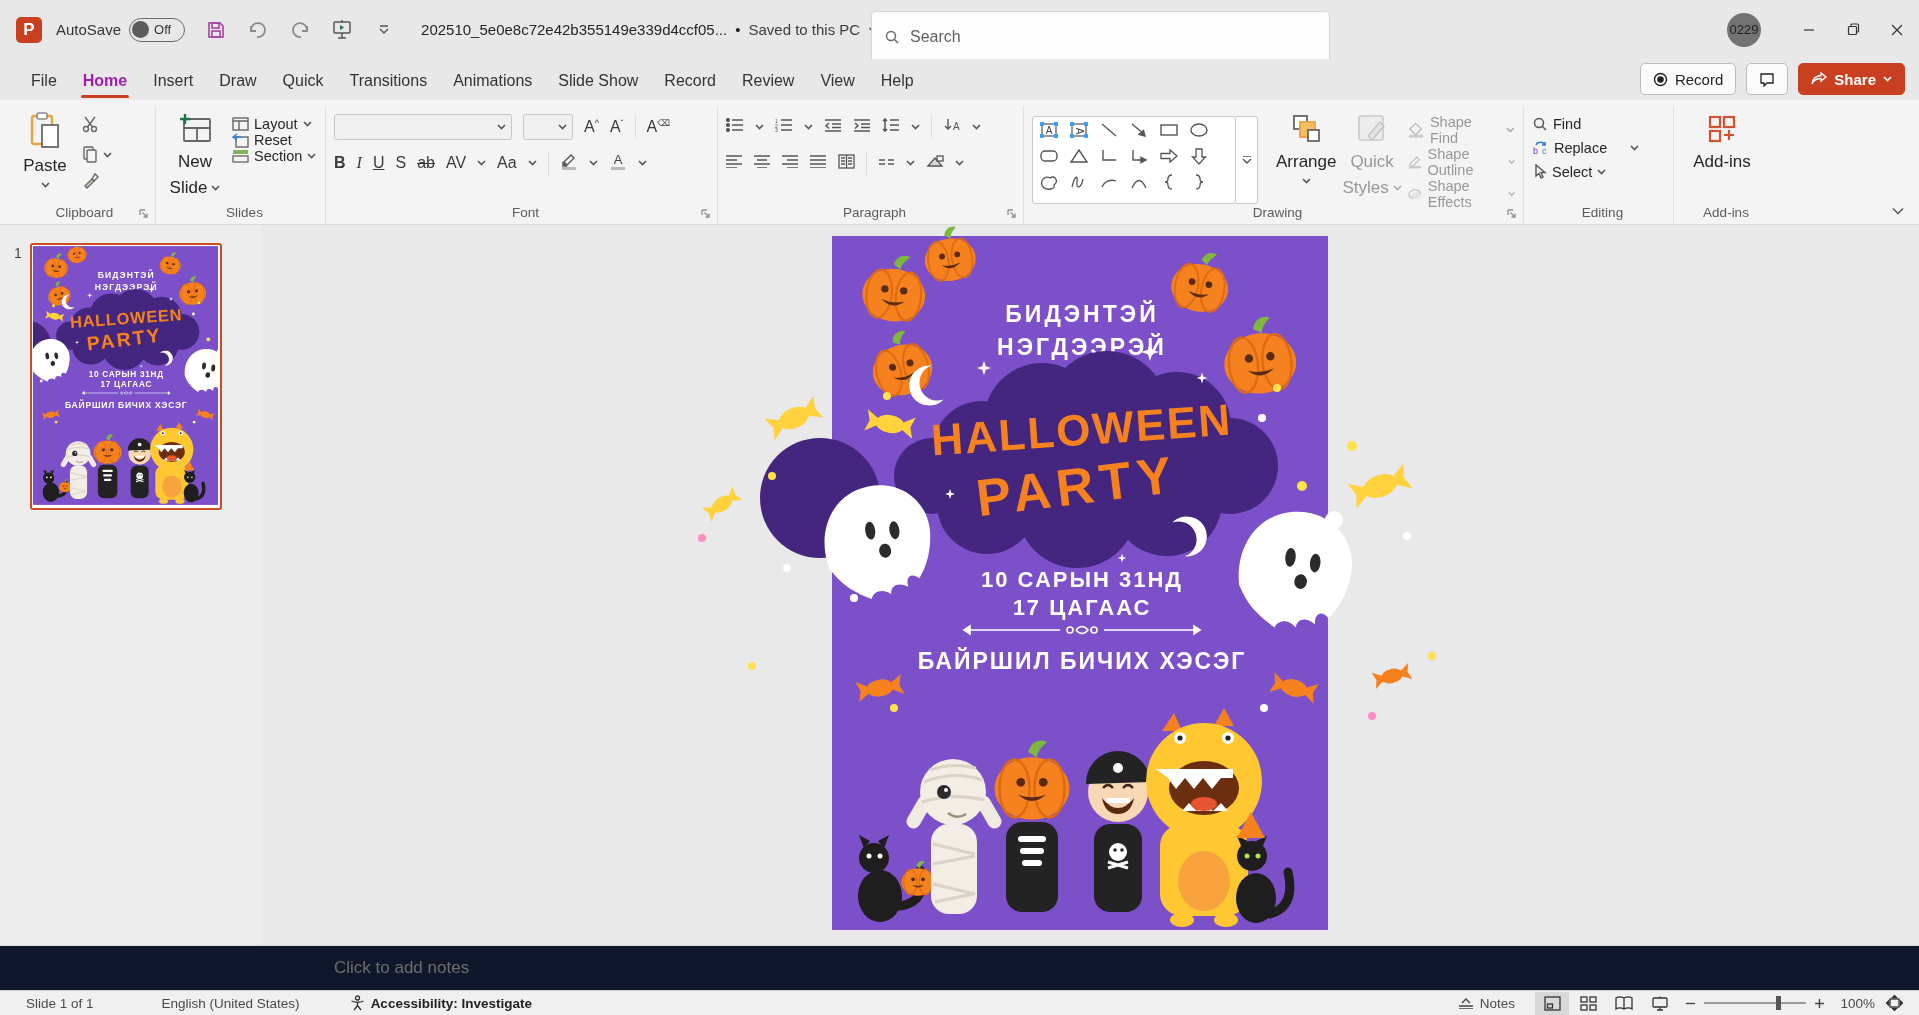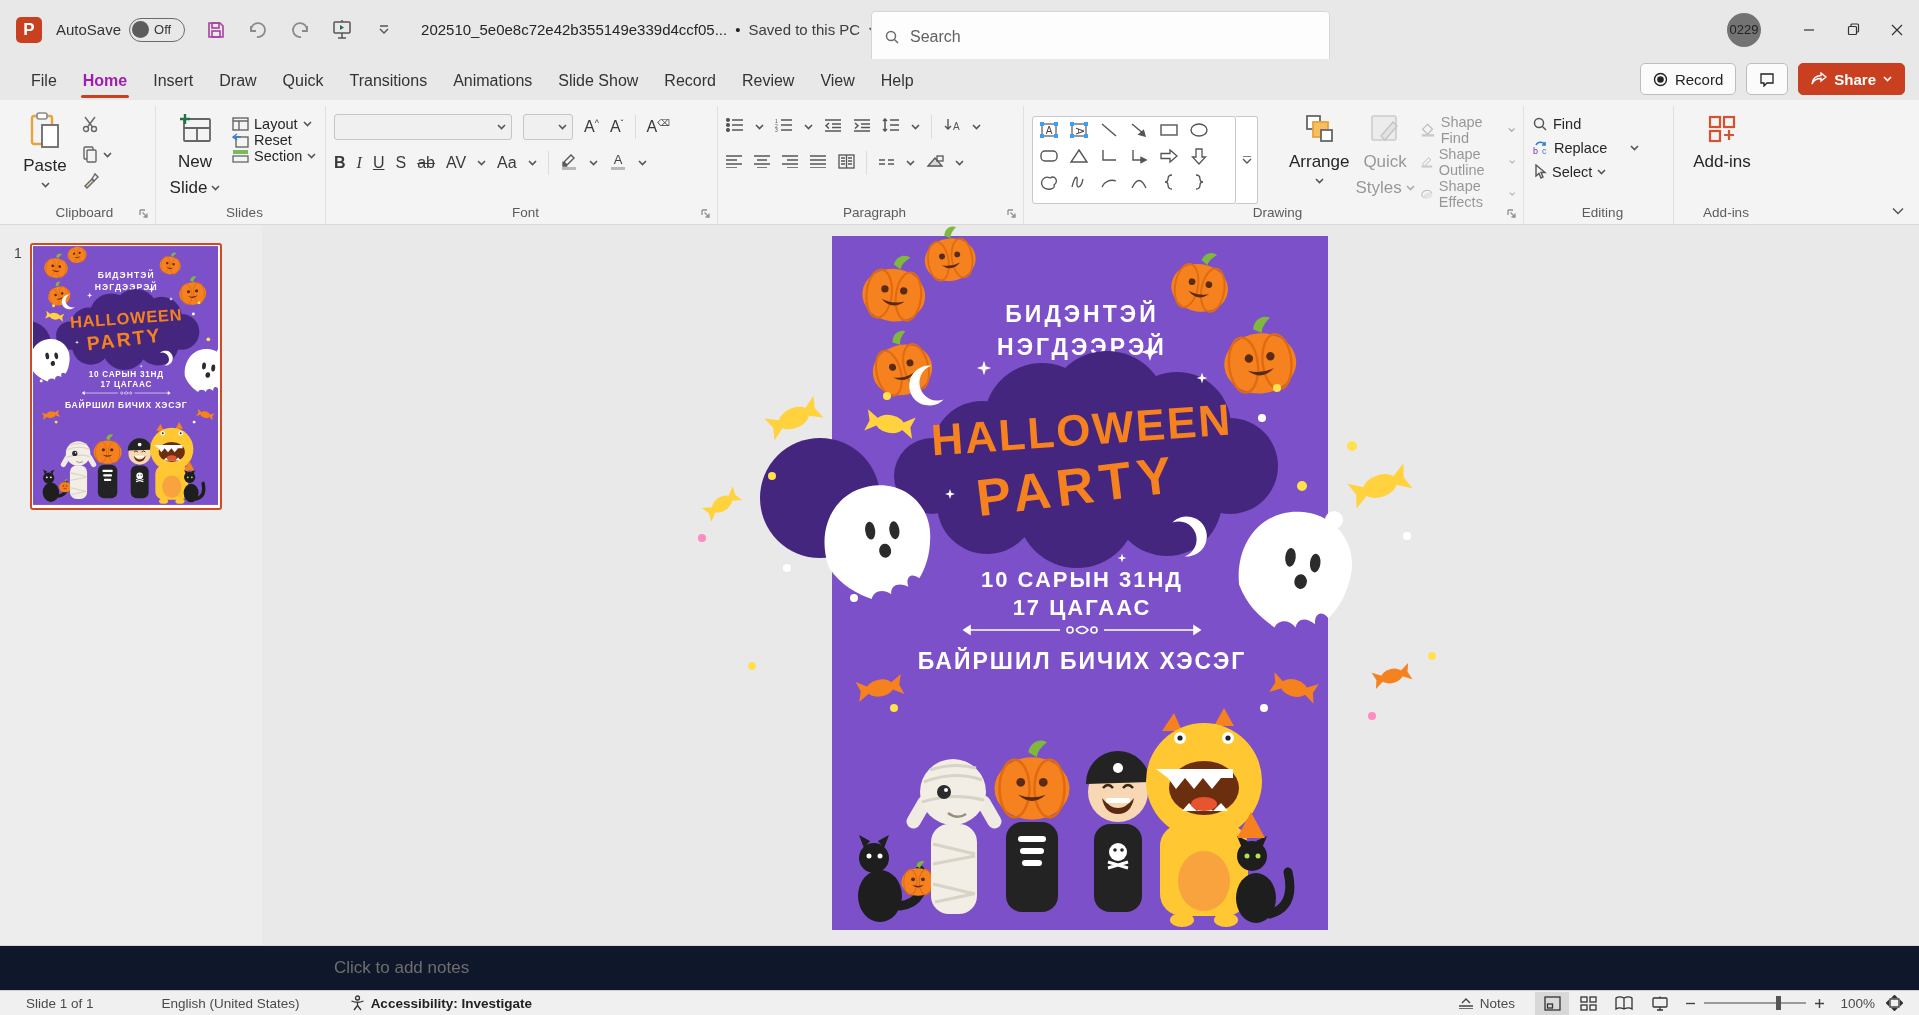--- a/index.html
+++ b/index.html
@@ -701,21 +701,21 @@
         <svg width="20" height="18" viewBox="0 0 20 18" fill="none" stroke="#555" stroke-width="1.3">
             <path d="M7,2 Q11,2 11,6 Q11,9 14,9 Q11,9 11,12 Q11,16 7,16"></path>
           </svg>
       </div>
       <div class="gal-strip">
         <svg width="10" height="9" viewBox="0 0 10 9" stroke="#555" stroke-width="1.4" fill="none">
             <path d="M1,1 H9 M1,4 L5,8 L9,4" transform="translate(0,-1)"></path>
           </svg>
       </div>
     </div>
-    <div class="bigbtn" style="margin-left:25px">
+    <div class="bigbtn" style="margin-left:12px">
       <svg width="36" height="34" viewBox="0 0 36 34">
         <rect x="6" y="4" width="13" height="13" fill="#fff" stroke="#666" stroke-width="1.8"></rect>
         <rect x="12" y="10" width="15" height="15" fill="#F6BE61" stroke="#E8A33D" stroke-width="1.8"></rect>
         <rect x="20" y="18" width="11" height="11" fill="#fff" stroke="#666" stroke-width="1.8"></rect>
         </svg>
       <span>Arrange</span>
       <svg width="9" height="6" viewBox="0 0 9 6">
           <use href="#ic-chevron"></use>
         </svg>
     </div>

